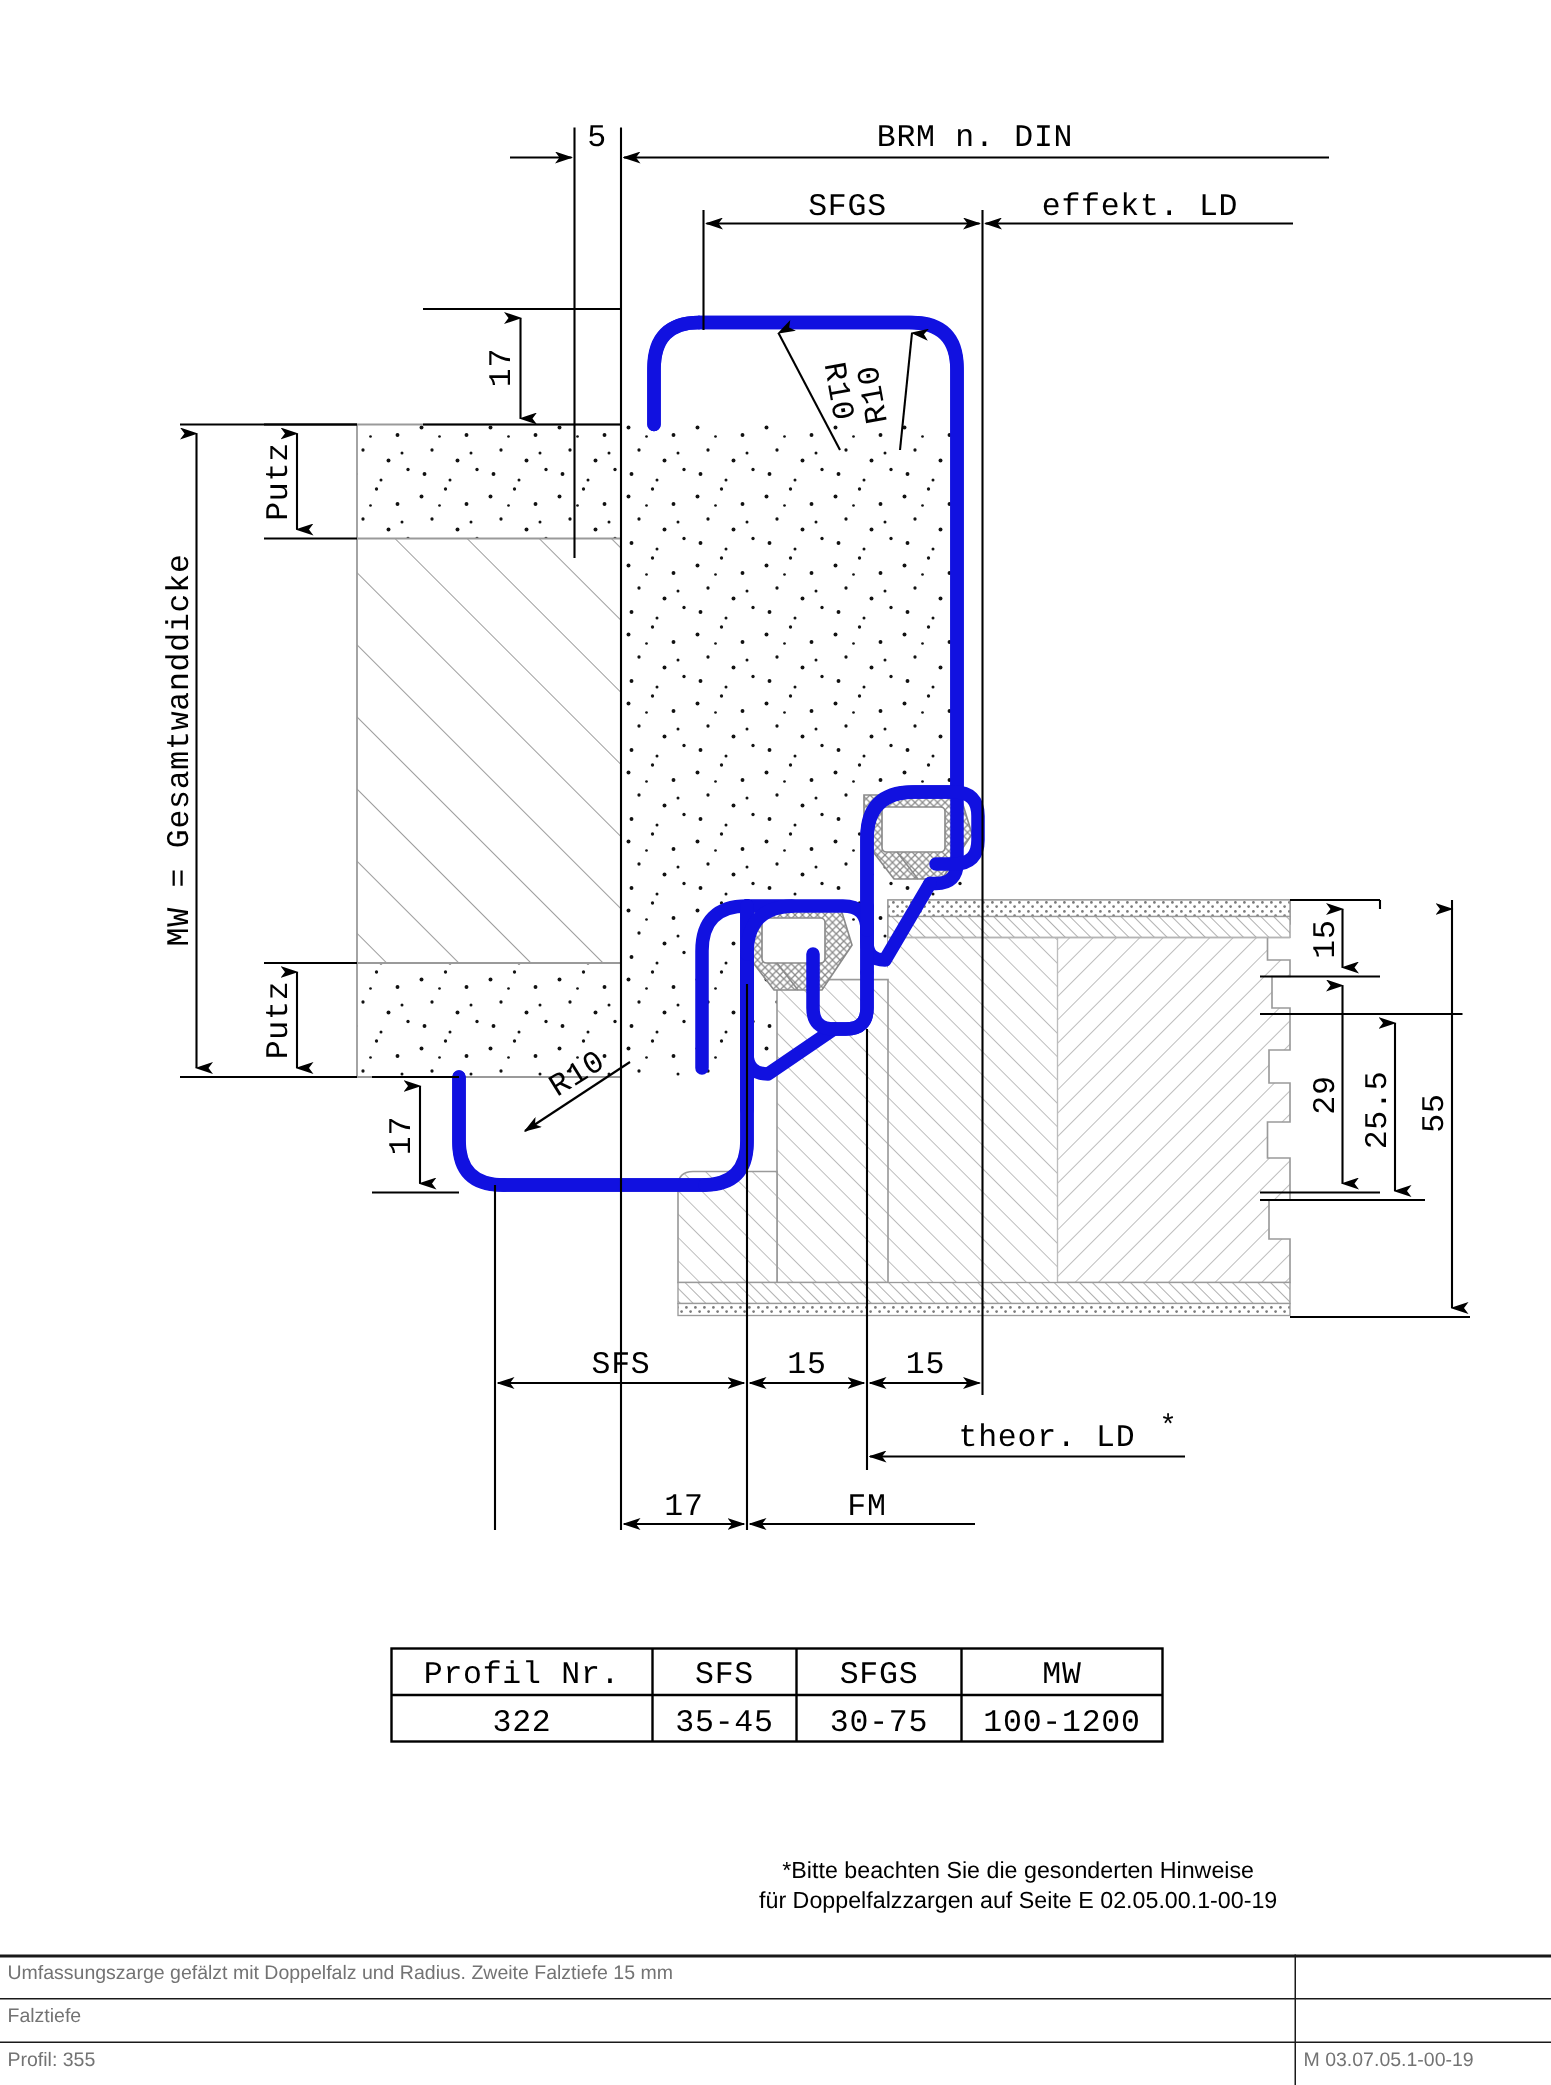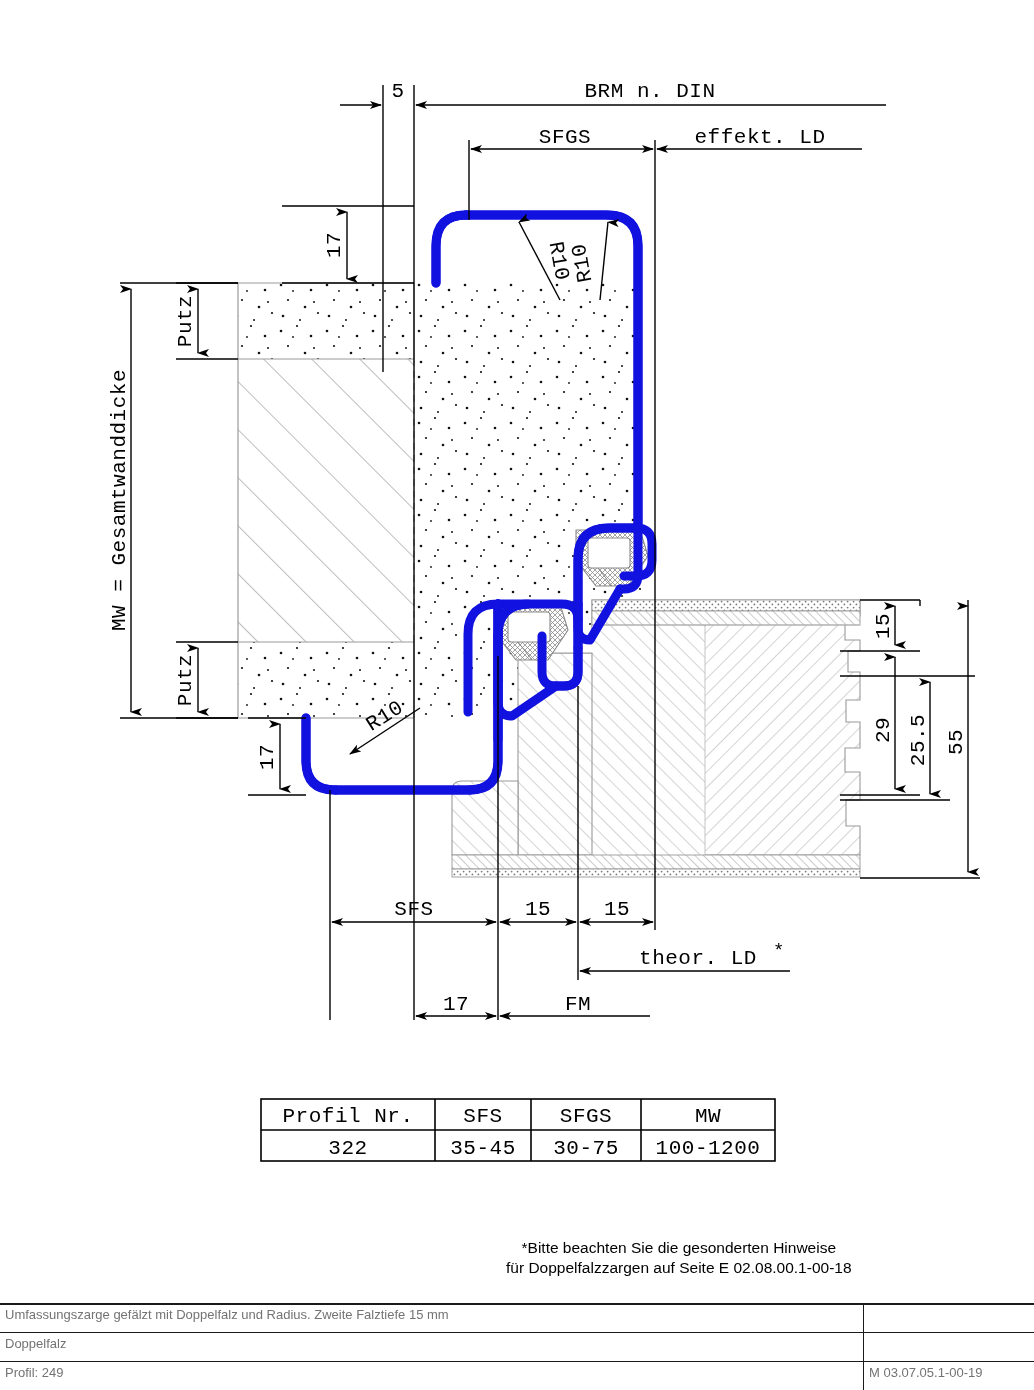--- a/index.html
+++ b/index.html
@@ -308,28 +308,28 @@
 
       <text x="348" y="1154" text-anchor="middle">322</text>
       <text x="483" y="1154" text-anchor="middle">35-45</text>
       <text x="586" y="1154" text-anchor="middle">30-75</text>
       <text x="708" y="1154" text-anchor="middle">100-1200</text>
     </g>
 
   </svg>
 
   <div class="note" id="note-right">*Bitte beachten Sie die gesonderten Hinweise
-für Doppelfalzzargen auf Seite E 02.08.00.1-00-18</div>
+für Doppelfalzzargen auf Seite E 02.05.00.1-00-19</div>
 
   <div id="titleblock">
     <div class="tbrow r1"></div>
     <div class="tbrow r2"></div>
     <div class="tbrow r3"></div>
 
     <div class="vsep"></div>
 
     <div class="tbtext left" style="top:4px">Umfassungszarge gefälzt mit Doppelfalz und Radius. Zweite Falztiefe 15 mm</div>
-    <div class="tbtext left" style="top:33px">Doppelfalz</div>
-    <div class="tbtext left" style="top:62px">Profil: 249</div>
+    <div class="tbtext left" style="top:33px">Falztiefe</div>
+    <div class="tbtext left" style="top:62px">Profil: 355</div>
     <div class="tbtext right" style="top:62px">M 03.07.05.1-00-19</div>
   </div>
 
 </div>
 
 </body></html>

